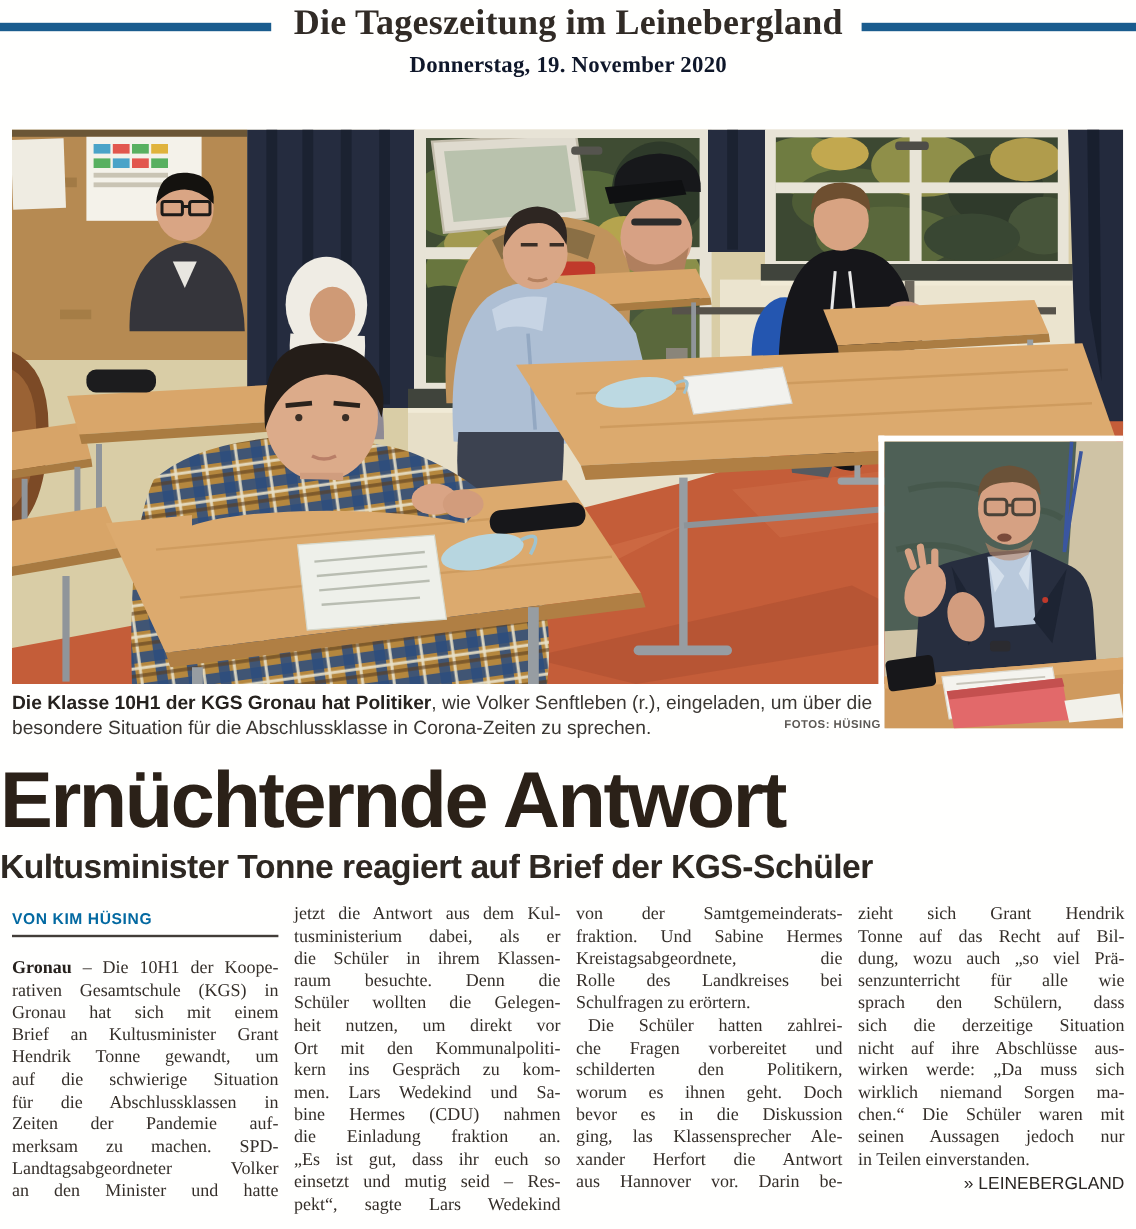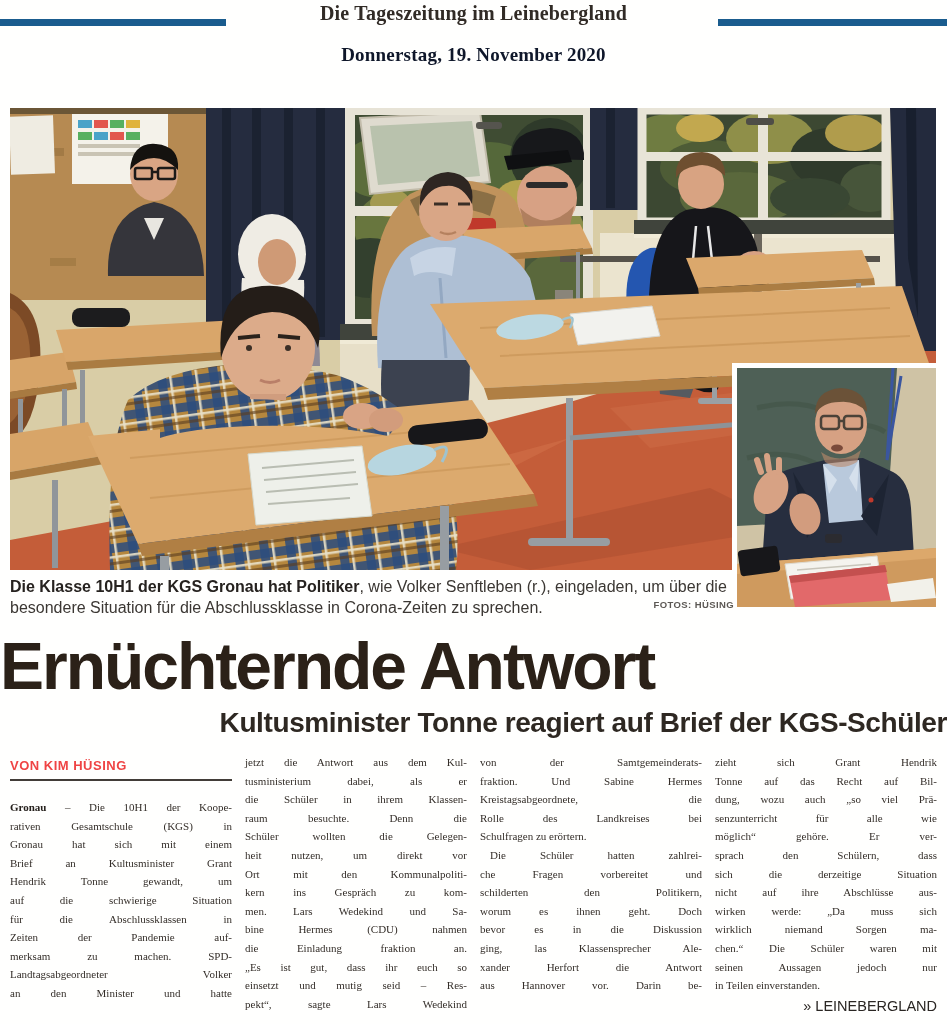--- a/index.html
+++ b/index.html
@@ -3,51 +3,51 @@
 <meta charset="utf-8">
 <style>
   html,body{margin:0;padding:0;background:#ffffff;}
   .page{position:relative;width:947px;height:1024px;background:#fffffe;overflow:hidden;
         font-family:"Liberation Serif","DejaVu Serif",serif;color:#342e29;}
   
   .bar{position:absolute;height:7px;background:#1a5c8e;top:19px;}
   .bar-left{left:0;width:226px;}
   .bar-right{left:718px;width:229px;}
   .mast-title{position:absolute;top:2px;left:0;width:100%;margin:0;text-align:center;
-      font-family:"Liberation Serif","DejaVu Serif",serif;font-weight:700;font-size:20px;
+      font-family:"Liberation Serif","DejaVu Serif",serif;font-weight:700;font-size:30px;
       color:#312b26;letter-spacing:.2px;}
   .mast-date{position:absolute;top:44px;left:0;width:100%;text-align:center;
       font-weight:700;font-size:19px;color:#0f172a;letter-spacing:.2px;}
   
   .photo{position:absolute;left:10px;top:108px;width:926px;height:462px;margin:0;}
   .photo svg{display:block;width:100%;height:100%;}
   .inset{position:absolute;left:732px;top:363px;width:199px;height:239px;margin:0;
       border-left:5px solid #fff;border-top:5px solid #fff;}
   .inset svg{display:block;width:100%;height:100%;}
   
   .caption{position:absolute;left:10px;top:576px;width:722px;margin:0;
       font-family:"Liberation Sans","DejaVu Sans",sans-serif;font-size:16px;line-height:21px;
       color:#3b3733;}
   .caption b{color:#26221f;}
   .credit{position:absolute;right:-2px;bottom:3px;font-size:9.5px;font-weight:700;
       letter-spacing:.4px;color:#5c5854;}
   
   .headline{position:absolute;top:629px;left:0;width:100%;margin:0;text-align:left;
       font-family:"Liberation Sans","DejaVu Sans",sans-serif;font-weight:700;font-size:66px;
       letter-spacing:-2px;color:#2b2118;line-height:74px;}
-  .subheadline{position:absolute;top:707px;left:0;width:100%;margin:0;text-align:right;
+  .subheadline{position:absolute;top:707px;left:0;width:100%;margin:0;text-align:left;
       font-family:"Liberation Sans","DejaVu Sans",sans-serif;font-weight:700;font-size:28px;
       letter-spacing:-.4px;color:#2e2822;line-height:32px;}
   
   .columns{position:absolute;left:10px;top:753px;width:927px;display:grid;
       grid-template-columns:repeat(4,1fr);column-gap:13px;}
   .byline{font-family:"Liberation Sans","DejaVu Sans",sans-serif;font-weight:700;
-      font-size:13px;letter-spacing:.5px;color:#ef4444;padding-top:5px;}
+      font-size:13px;letter-spacing:.5px;color:#0369a1;padding-top:5px;}
   .byline-rule{border-bottom:2px solid #423d38;margin-top:6px;margin-bottom:17px;}
-  .bline{font-size:11px;line-height:18.6px;text-align:justify;text-align-last:justify;
+  .bline{font-size:15px;line-height:18.6px;text-align:justify;text-align-last:justify;
       white-space:normal;}
   .bline b{color:#26211d;}
   .bline.left{text-align-last:left;}
   .bline.right{text-align-last:right;font-family:"Liberation Sans","DejaVu Sans",sans-serif;
       font-weight:400;font-size:14.5px;color:#2a2623;padding-top:2px;}
   .bline.ind{text-indent:10px;}
 </style>
 </head>
 <body>
 
@@ -410,21 +410,20 @@
         <div class="bline">bevor es in die Diskussion</div>
         <div class="bline">ging, las Klassensprecher Ale-</div>
         <div class="bline">xander Herfort die Antwort</div>
         <div class="bline">aus Hannover vor. Darin be-</div>
       </div>
       <div>
         <div class="bline">zieht sich Grant Hendrik</div>
         <div class="bline">Tonne auf das Recht auf Bil-</div>
         <div class="bline">dung, wozu auch „so viel Prä-</div>
         <div class="bline">senzunterricht für alle wie</div>
-        <div class="bline">möglich“ gehöre. Er ver-</div>
         <div class="bline">sprach den Schülern, dass</div>
         <div class="bline">sich die derzeitige Situation</div>
         <div class="bline">nicht auf ihre Abschlüsse aus-</div>
         <div class="bline">wirken werde: „Da muss sich</div>
         <div class="bline">wirklich niemand Sorgen ma-</div>
         <div class="bline">chen.“ Die Schüler waren mit</div>
         <div class="bline">seinen Aussagen jedoch nur</div>
         <div class="bline left">in Teilen einverstanden.</div>
         <div class="bline right">» LEINEBERGLAND</div>
       </div>

